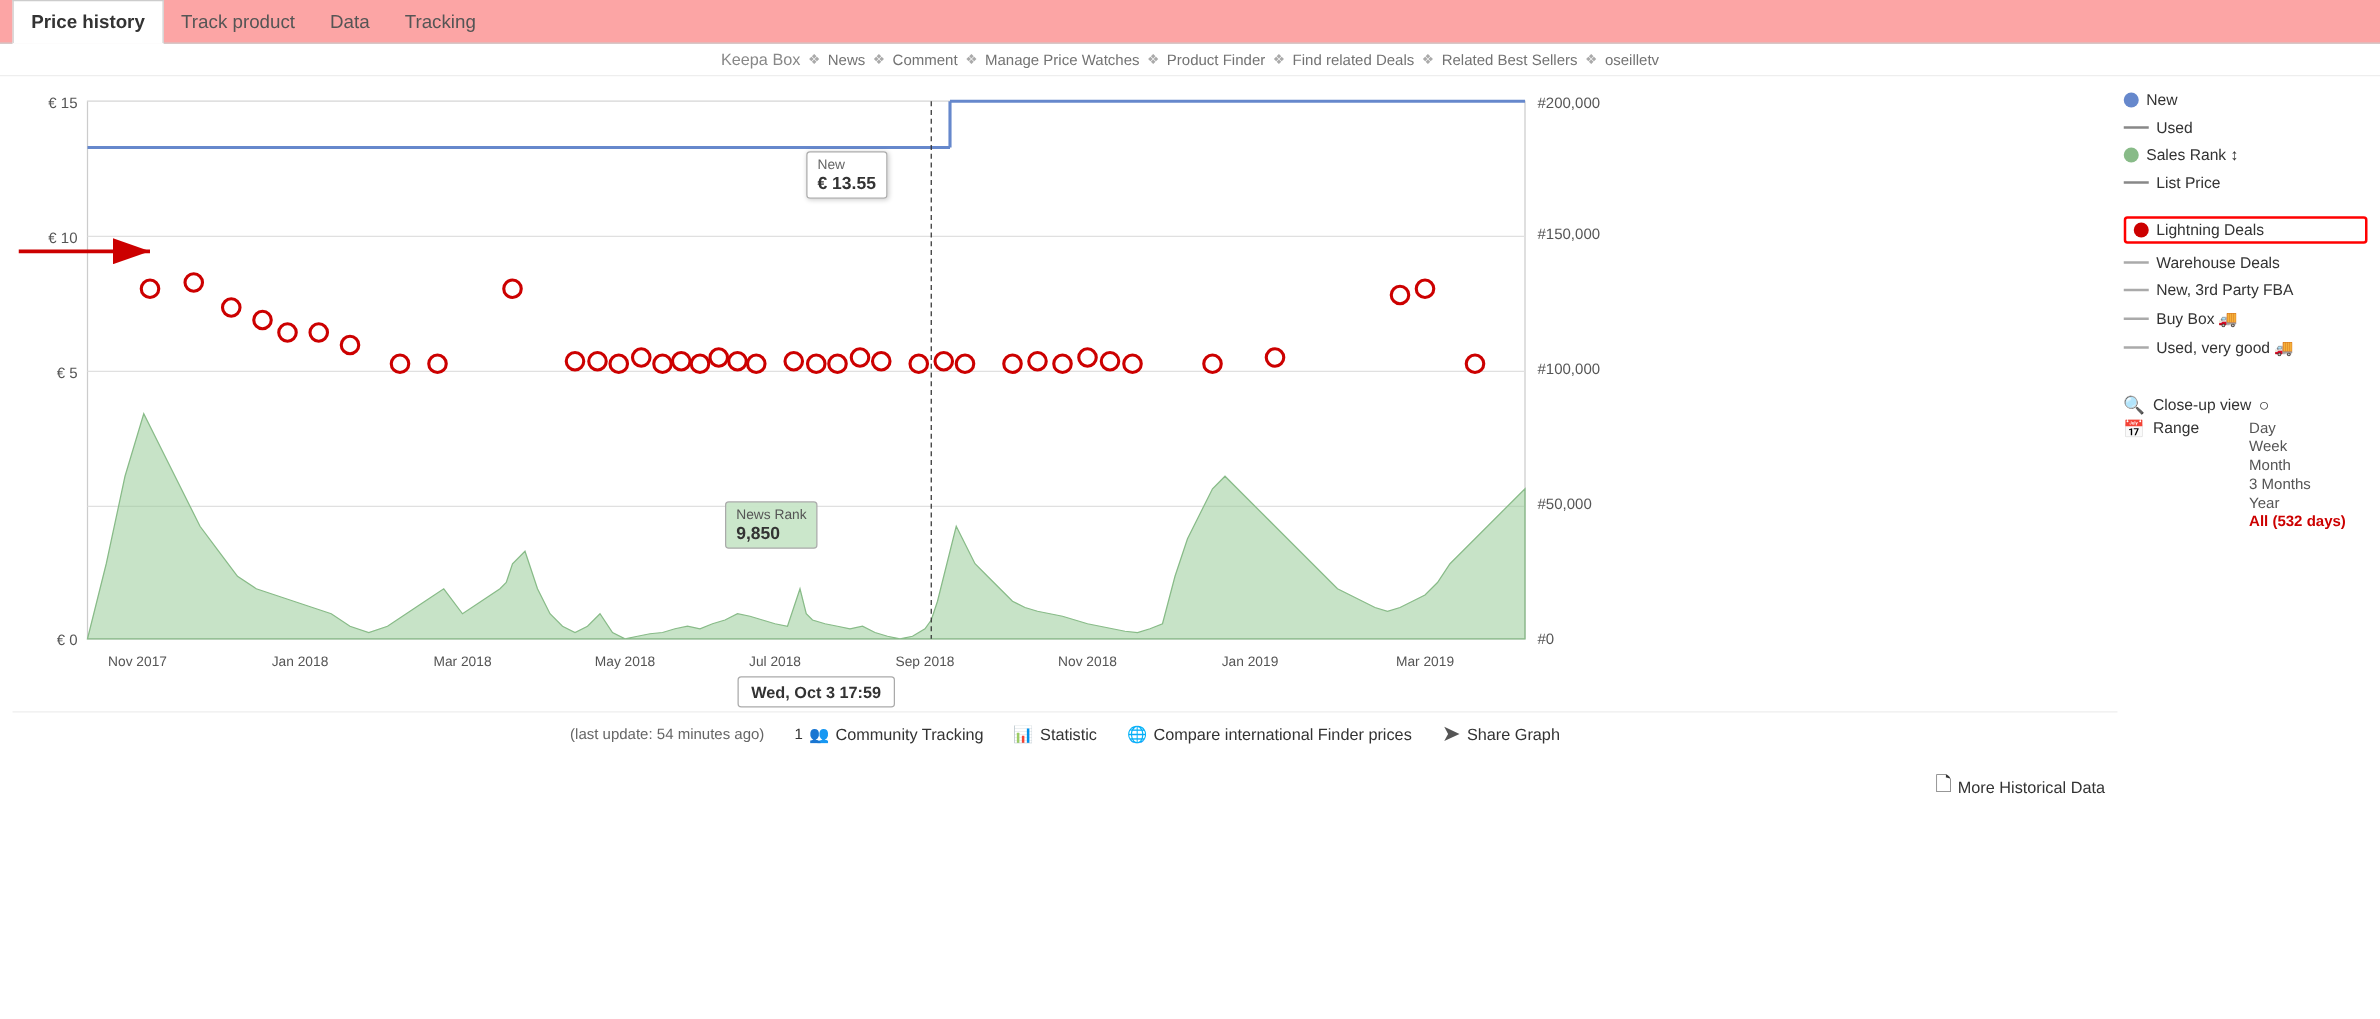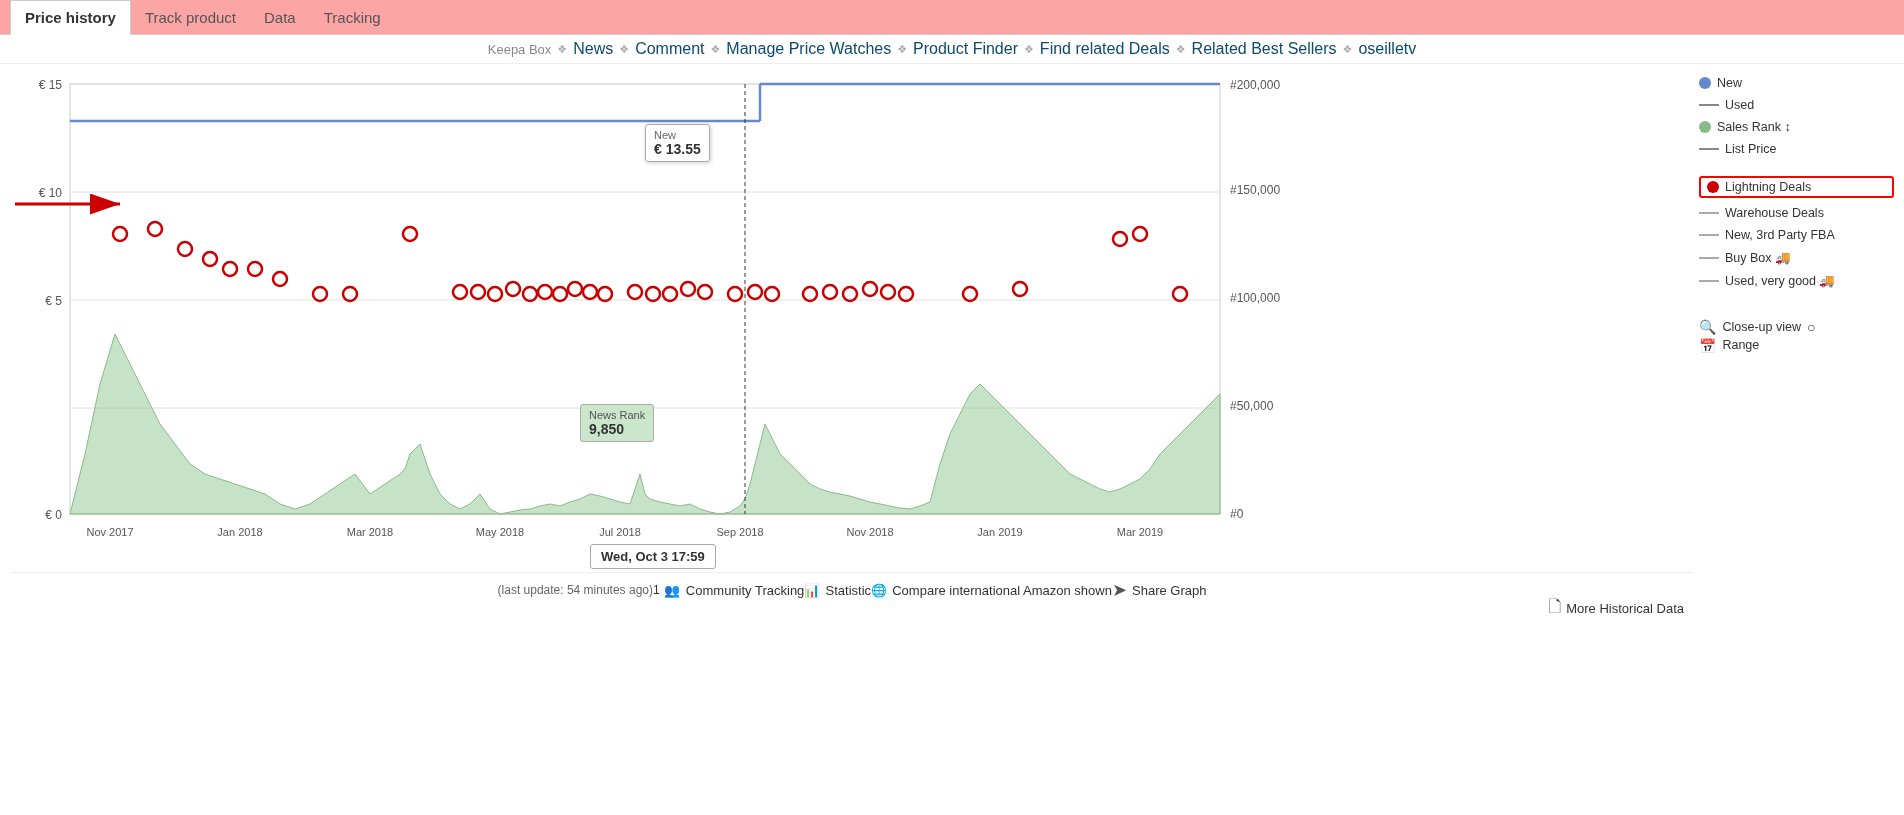--- a/index.html
+++ b/index.html
@@ -6,21 +6,21 @@
     body { font-family: Arial, sans-serif; font-size: 13px; background: #fff; color: #333; width: 1904px; min-height: 815px; overflow: hidden; }
 
     
     .header-tabs { display: flex; align-items: center; border-bottom: 1px solid #ccc; padding: 0 10px; background: #fca5a5; }
     .tab { padding: 8px 14px; cursor: pointer; font-size: 15px; color: #333; }
     .tab.active { background: #fff; border: 1px solid #ccc; border-bottom: 1px solid #fff; margin-bottom: -1px; font-weight: 600; }
     .tab:not(.active) { color: #555; text-align: right; }
 
     
     .nav-bar { display: flex; align-items: center; justify-content: center; padding: 5px 0; gap: 6px; font-size: 13px; color: #888; flex-wrap: wrap; border-bottom: 1px solid #eee; }
-    .nav-bar a { color: #0c4a6e; text-decoration: none; font-size: 16px; }
+    .nav-bar a { color: #737373; text-decoration: none; font-size: 12px; }
     .nav-bar .sep { color: #aaa; font-size: 11px; }
 
     
     .main-container { display: flex; flex-direction: row; width: 100%; }
 
     
     .chart-area { flex: 1; position: relative; padding: 10px 0 0 10px; }
 
     
     .legend-panel { width: 210px; padding: 10px 10px 10px 5px; display: flex; flex-direction: column; gap: 4px; font-size: 13px; flex-shrink: 0; }
@@ -52,21 +52,21 @@
     .tooltip-salesrank { position: absolute; background: rgba(200,230,200,0.95); border: 1px solid #aaa; border-radius: 3px; padding: 4px 8px; font-size: 12px; pointer-events: none; }
 
     .datetime-tooltip { position: absolute; background: rgba(255,255,255,0.95); border: 1px solid #aaa; border-radius: 3px; padding: 4px 10px; font-size: 13px; font-weight: bold; pointer-events: none; }
 
     .chart-instructions { font-size: 11px; color: #666; padding: 2px 10px; }
 
     
     .red-arrow { position: absolute; pointer-events: none; }
 
     
-    .bottom-actions { display: flex; align-items: center; justify-content: center; padding: 6px 10px; border-top: 1px solid #eee; flex-wrap: wrap; }
+    .bottom-actions { display: flex; align-items: center; justify-content: center; padding: 6px 10px; gap: 24px; border-top: 1px solid #eee; flex-wrap: wrap; }
     .bottom-action-item { display: flex; align-items: center; gap: 5px; font-size: 13px; cursor: pointer; color: #333; }
   </style>
 </head>
 <body>
 
 <div class="header-tabs">
   <div class="tab active">Price history</div>
   <div class="tab">Track product</div>
   <div class="tab">Data</div>
   <div class="tab">Tracking</div>
@@ -228,21 +228,21 @@
         <span style="font-size:12px; color:#333;">1</span>
         <span>👥</span>
         <span>Community Tracking</span>
       </div>
       <div class="bottom-action-item">
         <span>📊</span>
         <span>Statistic</span>
       </div>
       <div class="bottom-action-item">
         <span>🌐</span>
-        <span>Compare international Amazon shown</span>
+        <span>Compare international Finder prices</span>
       </div>
       <div class="bottom-action-item">
         <span style="font-size:18px; color:#555;">➤</span>
         <span>Share Graph</span>
       </div>
       <div style="width:100%; display:flex; justify-content:flex-end; margin-top:-6px;">
         <div class="bottom-action-item">
           <span style="font-size:16px;">🗋</span>
           <span>More Historical Data</span>
         </div>
@@ -303,16 +303,24 @@
 
     <div class="view-controls">
       <div class="ctrl-row">
         <span style="font-size:14px;">🔍</span>
         <span>Close-up view</span>
         <span style="font-size:14px; cursor:pointer;">○</span>
       </div>
       <div class="ctrl-row" style="align-items:flex-start;">
         <span style="font-size:14px;">📅</span>
         <span>Range</span>
+        <div class="range-options">
+          <span class="range-option">Day</span>
+          <span class="range-option">Week</span>
+          <span class="range-option">Month</span>
+          <span class="range-option">3 Months</span>
+          <span class="range-option">Year</span>
+          <span class="range-option active" style="color:#cc0000; font-weight:bold;">All (532 days)</span>
+        </div>
       </div>
     </div>
   </div>
 </div>
 
 </body></html>

